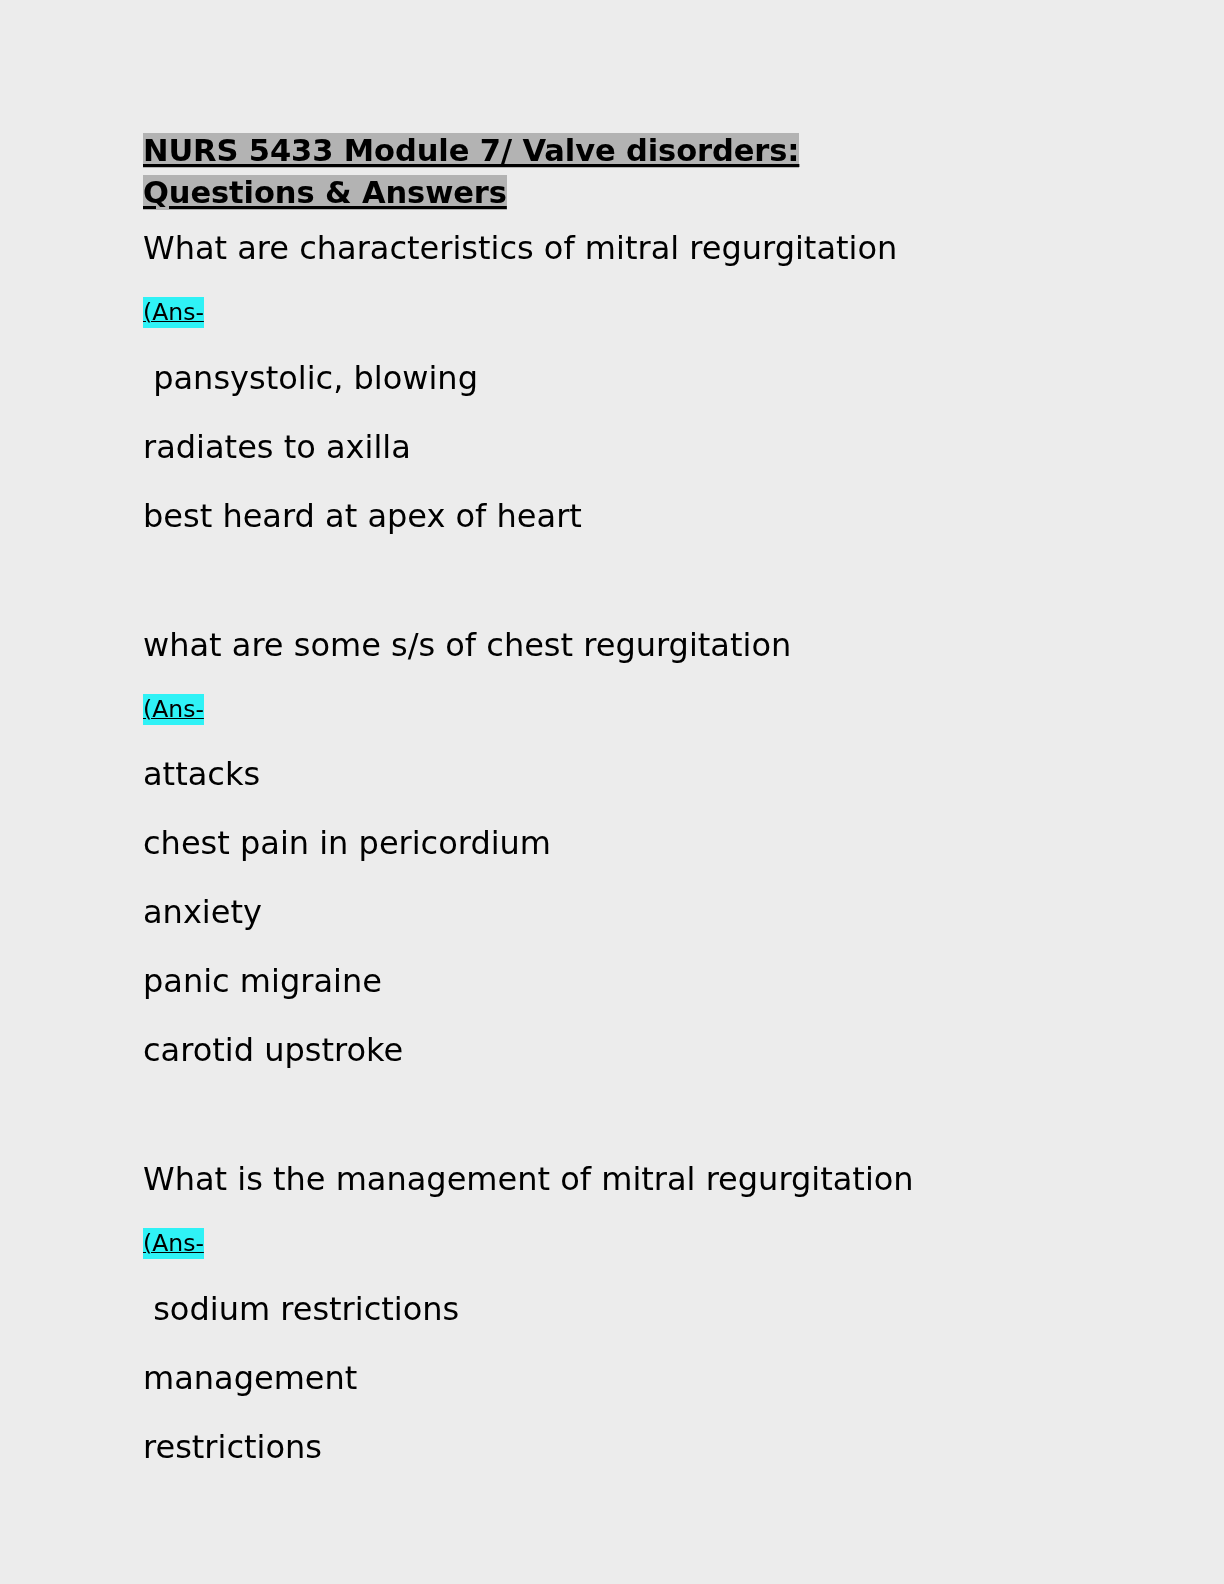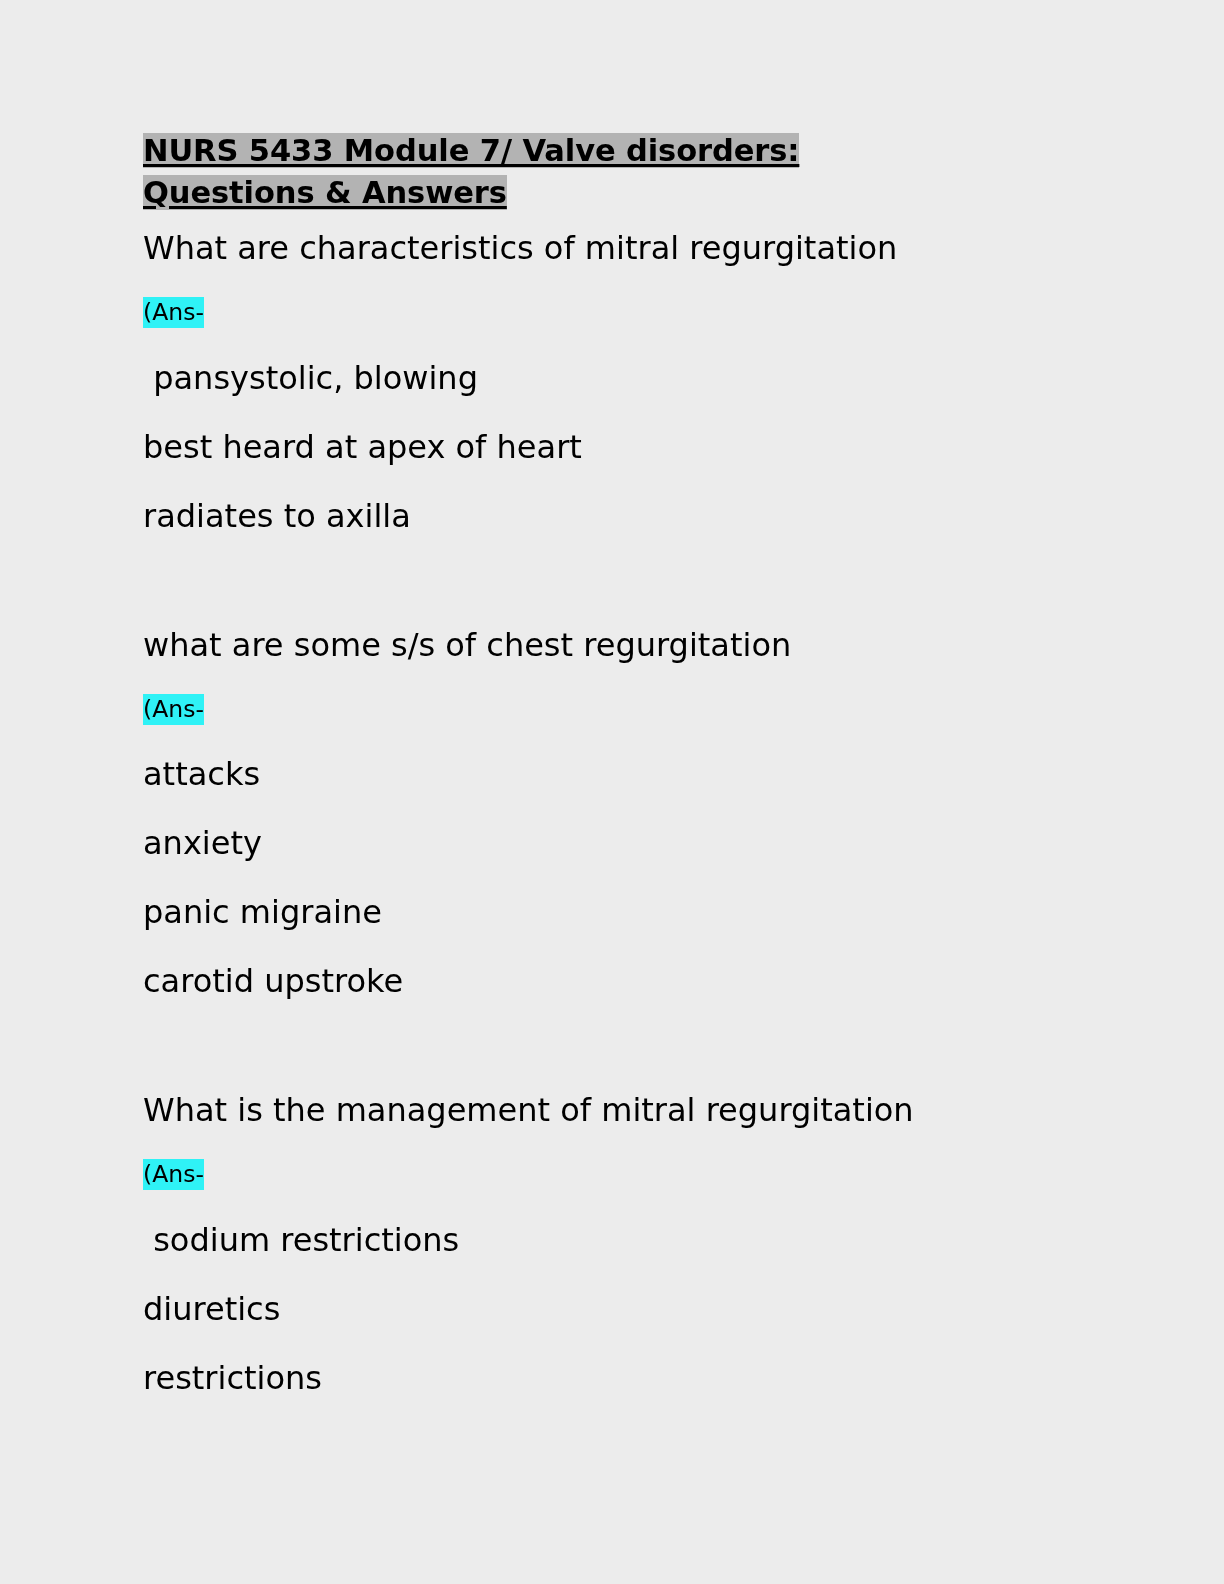--- a/index.html
+++ b/index.html
@@ -47,43 +47,45 @@
     height: 23px;
   }
   .ans {
     background: #2ff2f6;
     font-size: 23.5px;
     padding: 1px 0 2px 0;
   }
   .ans-line {
     margin: 0 0 37px 0;
     line-height: 1.0;
+    text-decoration: underline;
   }
 </style>
 </head>
 <body>
 
 <div class="page">
 
   <h1 class="doc-title"><span class="hl">NURS 5433 Module 7/ Valve disorders: Questions &amp; Answers</span></h1>
 
   <p class="line">What are characteristics of mitral regurgitation</p>
   <p class="ans-line"><span class="ans">(Ans-</span></p>
   <p class="line"> pansystolic, blowing</p>
+  <p class="line">radiates to axilla</p>
   <p class="line">best heard at apex of heart</p>
-  <p class="line">radiates to axilla</p>
   <p class="line blank"></p>
 
   <p class="line">what are some s/s of chest regurgitation</p>
   <p class="ans-line"><span class="ans">(Ans-</span></p>
   <p class="line">attacks</p>
+  <p class="line">chest pain in pericordium</p>
   <p class="line">anxiety</p>
   <p class="line">panic migraine</p>
   <p class="line">carotid upstroke</p>
   <p class="line blank"></p>
 
   <p class="line">What is the management of mitral regurgitation</p>
   <p class="ans-line"><span class="ans">(Ans-</span></p>
   <p class="line"> sodium restrictions</p>
-  <p class="line">diuretics</p>
+  <p class="line">management</p>
   <p class="line">restrictions</p>
 
 </div>
 
 </body></html>

